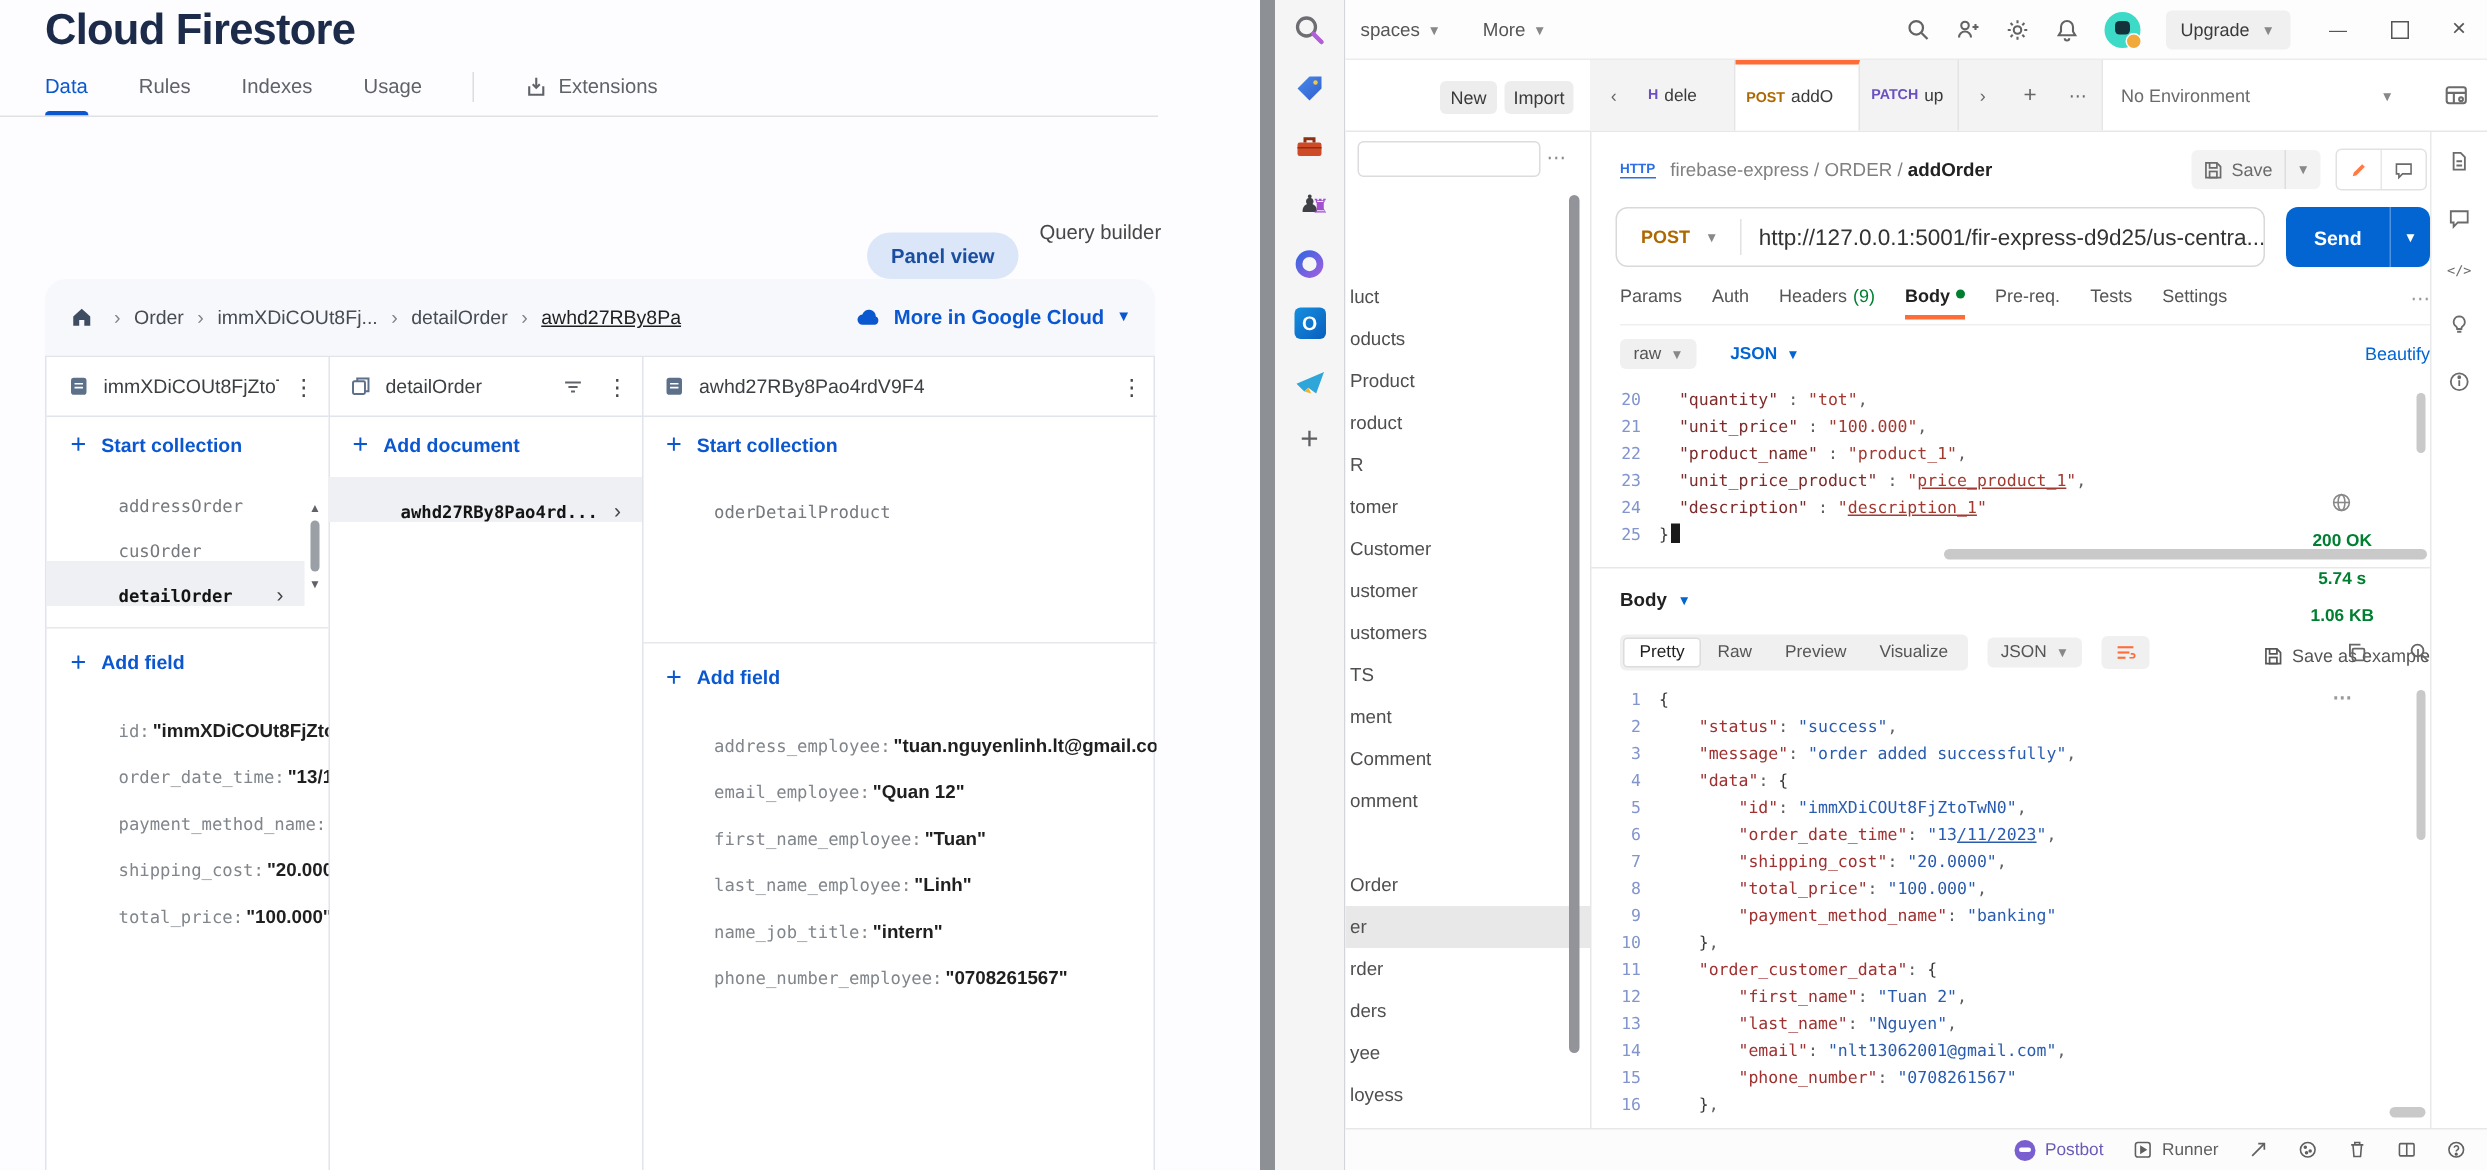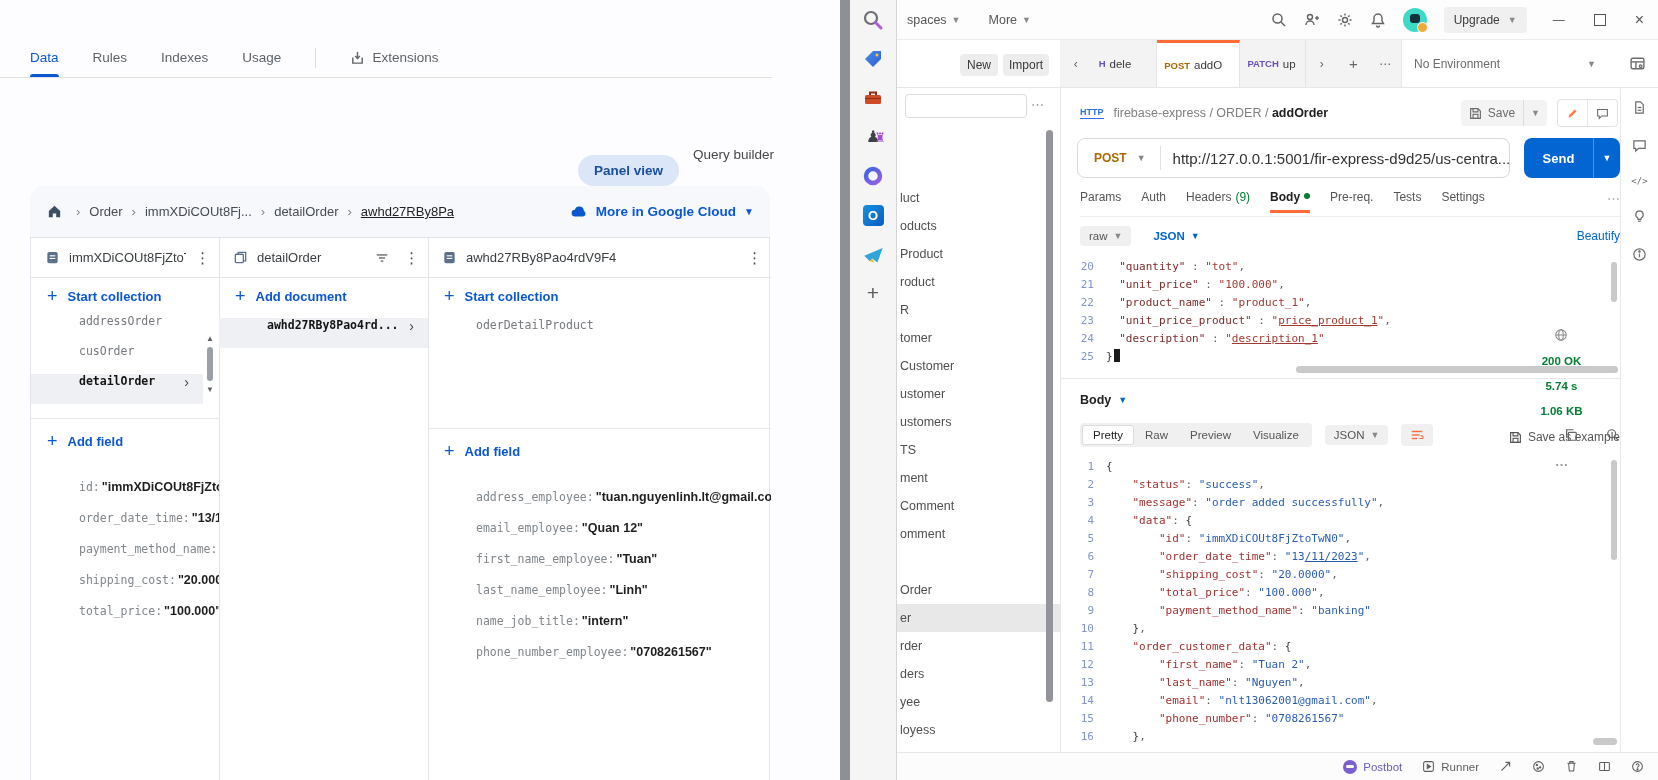--- a/index.html
+++ b/index.html
@@ -23,21 +23,21 @@
   .fs-bc .sep{color:#80868b;margin:0 9px;font-size:13px;}
   .fs-bc .cur{color:#1f1f1f;text-decoration:underline;}
   .fs-bc-right{margin-left:auto;display:flex;align-items:center;gap:8px;color:#0b57d0;font-weight:600;font-size:13.5px;}
   .fs-panel{position:absolute;left:30px;top:238px;width:740px;height:542px;background:#fff;border-left:1px solid #e1e4ea;border-right:1px solid #e1e4ea;box-sizing:border-box;}
   .fs-col{position:absolute;top:0;bottom:0;}
   .fs-col-hd{height:40px;border-bottom:1px solid #e1e4ea;display:flex;align-items:center;padding:0 10px 0 14px;box-sizing:border-box;font-size:13px;color:#3c4043;gap:9px;}
   .fs-col-hd .ttl{white-space:nowrap;overflow:hidden;flex:1;}
   .kebab{color:#444746;font-size:15px;width:14px;text-align:center;}
   .fs-action{display:flex;align-items:center;gap:10px;color:#0b57d0;font-weight:600;font-size:13px;height:36px;padding-left:16px;}
   .fs-plus{font-size:18px;font-weight:400;line-height:1;}
-  .fs-item{height:30px;display:flex;align-items:flex-start;font-family:"DejaVu Sans Mono",monospace;font-size:11.5px;color:#75787d;padding-left:48px;white-space:nowrap;}
+  .fs-item{height:30px;display:flex;align-items:flex-end;font-family:"DejaVu Sans Mono",monospace;font-size:11.5px;color:#75787d;padding-left:48px;white-space:nowrap;}
   .fs-item.sel{background:#eef0f3;color:#141414;font-weight:700;}
   .fs-item-chev{margin-left:auto;margin-right:14px;color:#444;font-size:14px;font-family:"Liberation Sans",sans-serif;font-weight:400;}
   .fs-field{height:31px;display:flex;align-items:center;padding-left:48px;white-space:nowrap;overflow:hidden;}
   .fs-key{font-family:"DejaVu Sans Mono",monospace;font-size:11.5px;color:#80868b;}
   .fs-val{font-size:12.5px;color:#1f1f1f;font-weight:600;margin-left:2px;}
   .fs-divider{height:1px;background:#e6e8ec;margin-top:6px;margin-bottom:4px;}
   .fs-scroll{position:absolute;width:12px;}
   .fs-arrow{color:#5f6368;font-size:8px;text-align:center;}
   .fs-thumb{width:6px;border-radius:3px;background:#9aa0a6;margin:4px auto;}
 
@@ -141,20 +141,21 @@
   .avatar{width:24px;height:24px;border-radius:50%;background:#3ddbc7;position:relative;}
   .avatar::before{content:"";position:absolute;left:7px;top:6px;width:10px;height:9px;border-radius:3px;background:#14323c;}
   .avatar::after{content:"";position:absolute;right:-1px;bottom:-1px;width:9px;height:9px;border-radius:50%;background:#f2a93b;border:1.5px solid #fff;}
 </style>
 </head>
 <body>
 
 <div id="stage">
 
   <section id="firestore">
+    <div class="fs-title">Cloud Firestore</div>
 
     <div class="fs-tabs">
       <div class="fs-tab active">Data</div>
       <div class="fs-tab">Rules</div>
       <div class="fs-tab">Indexes</div>
       <div class="fs-tab">Usage</div>
       <div class="fs-tabs-sep"></div>
       <div class="fs-ext fs-tab">
         <span>
             <svg width="15" height="15" viewBox="0 0 16 16" fill="none" stroke="#5f6368" stroke-width="1.5">

